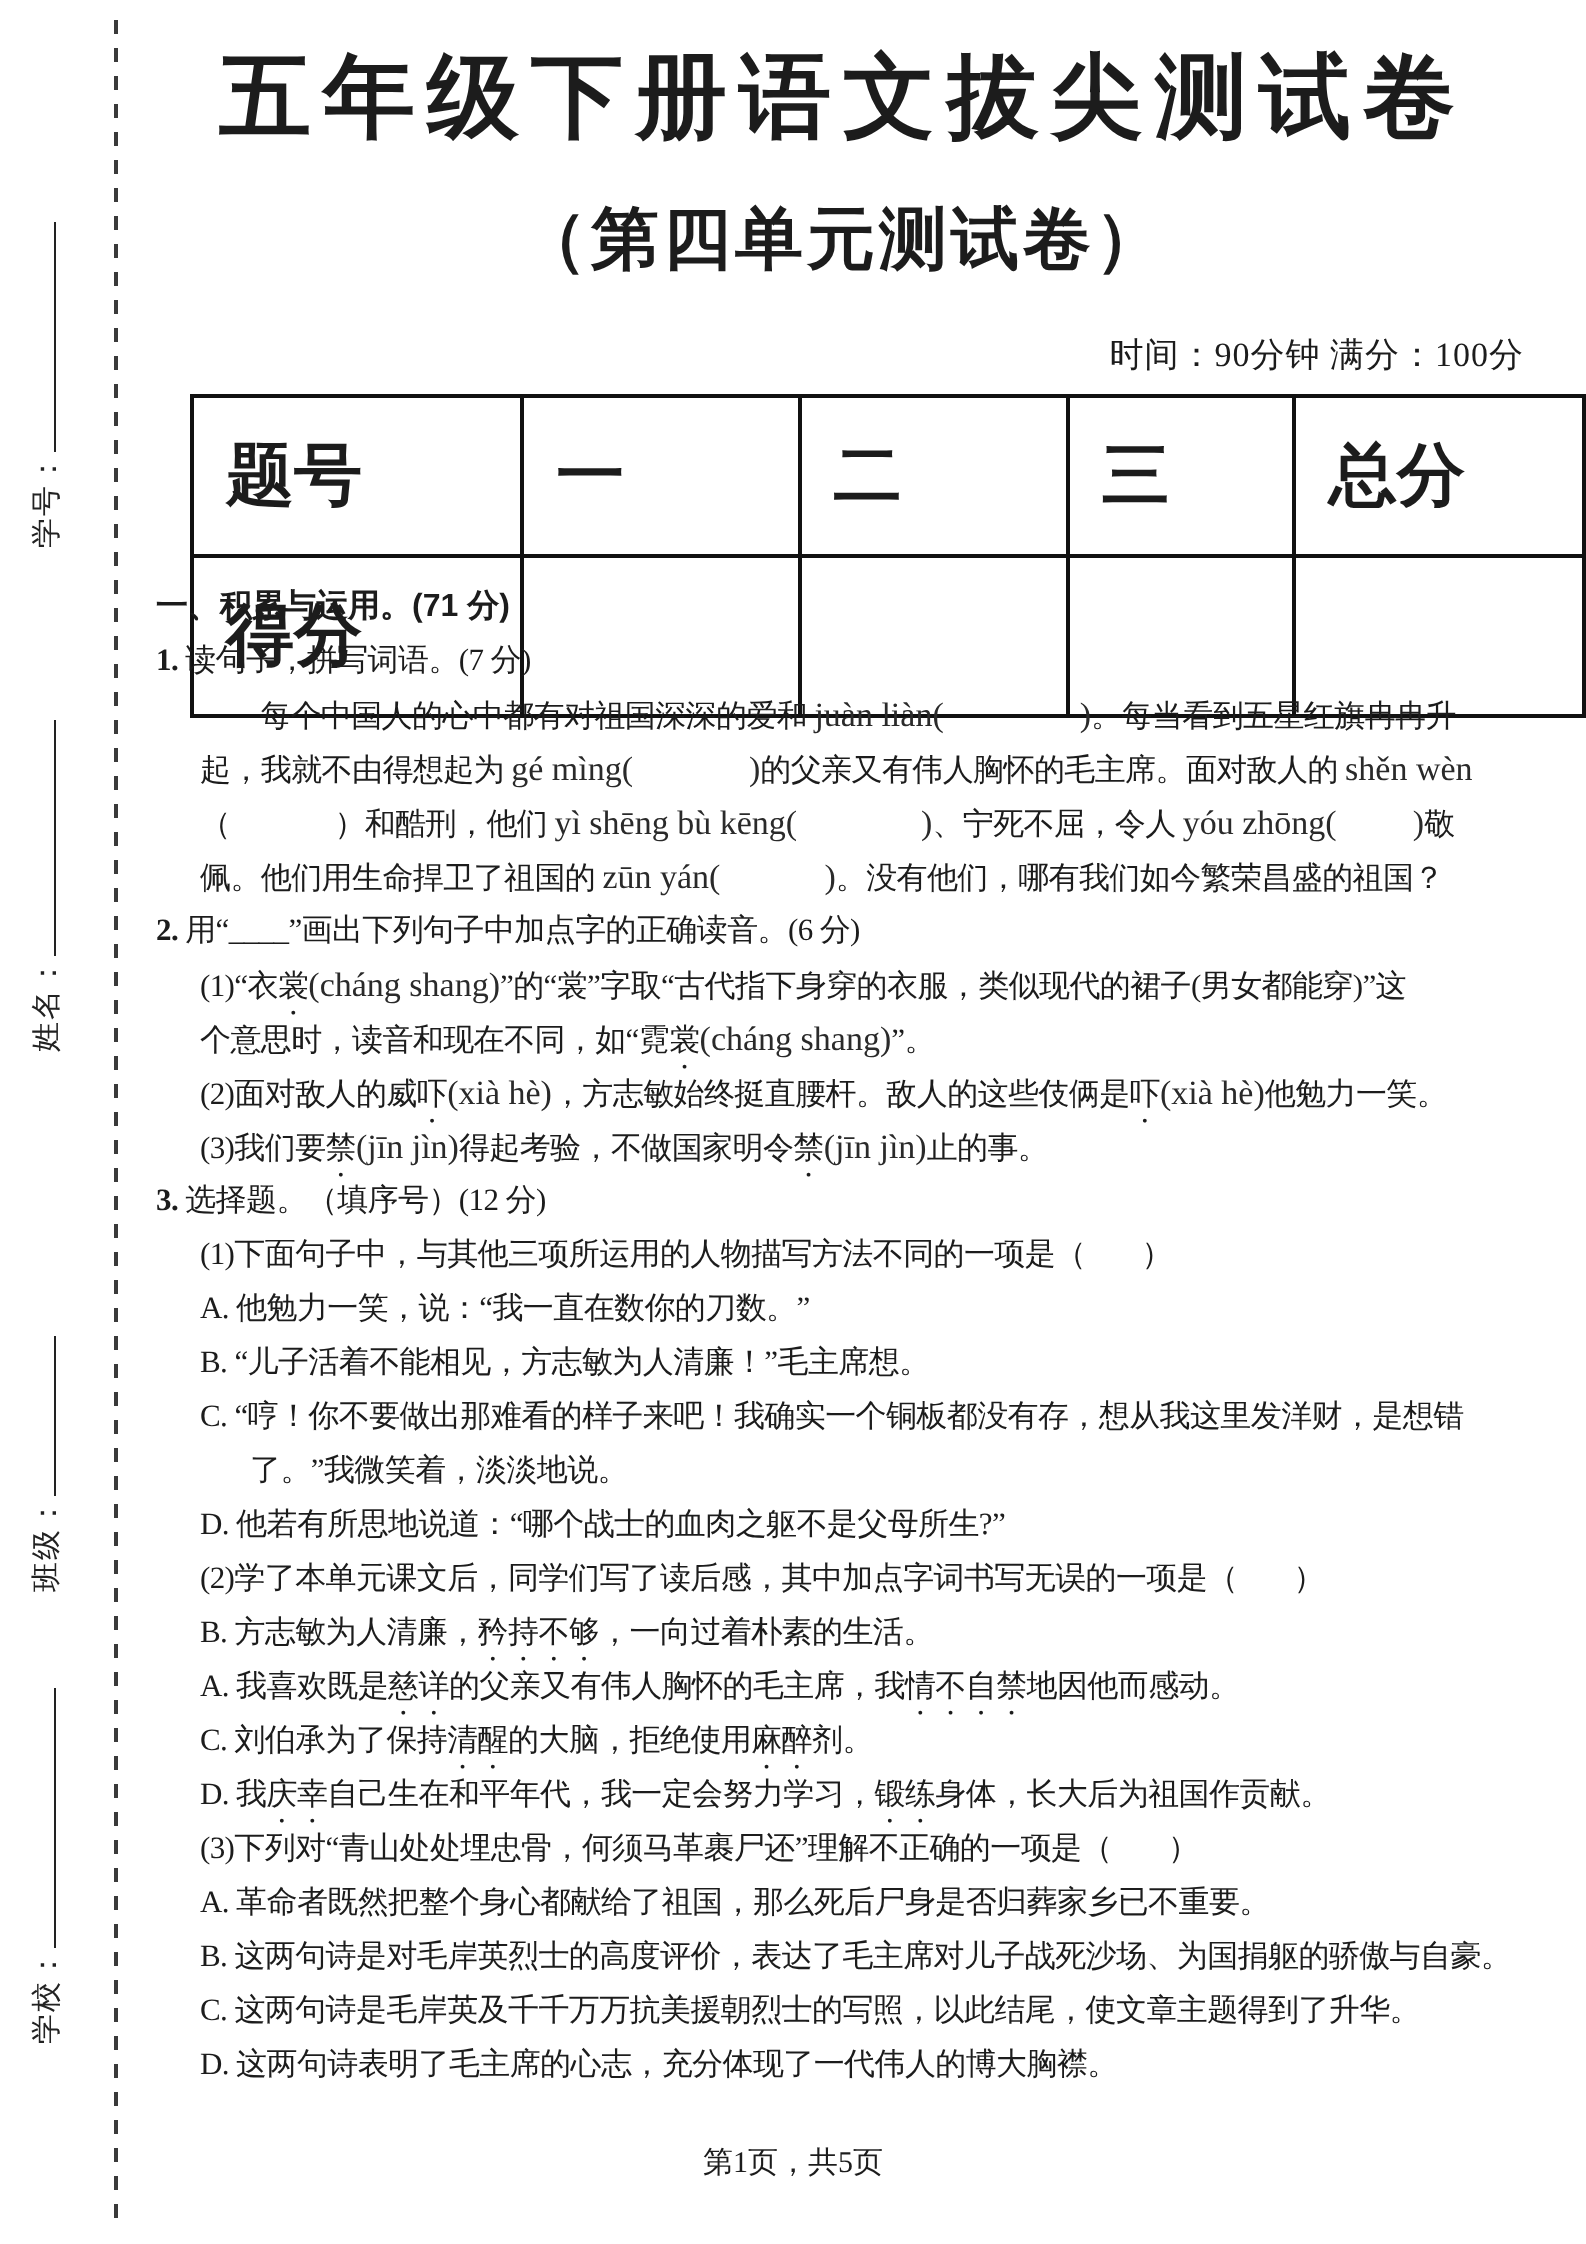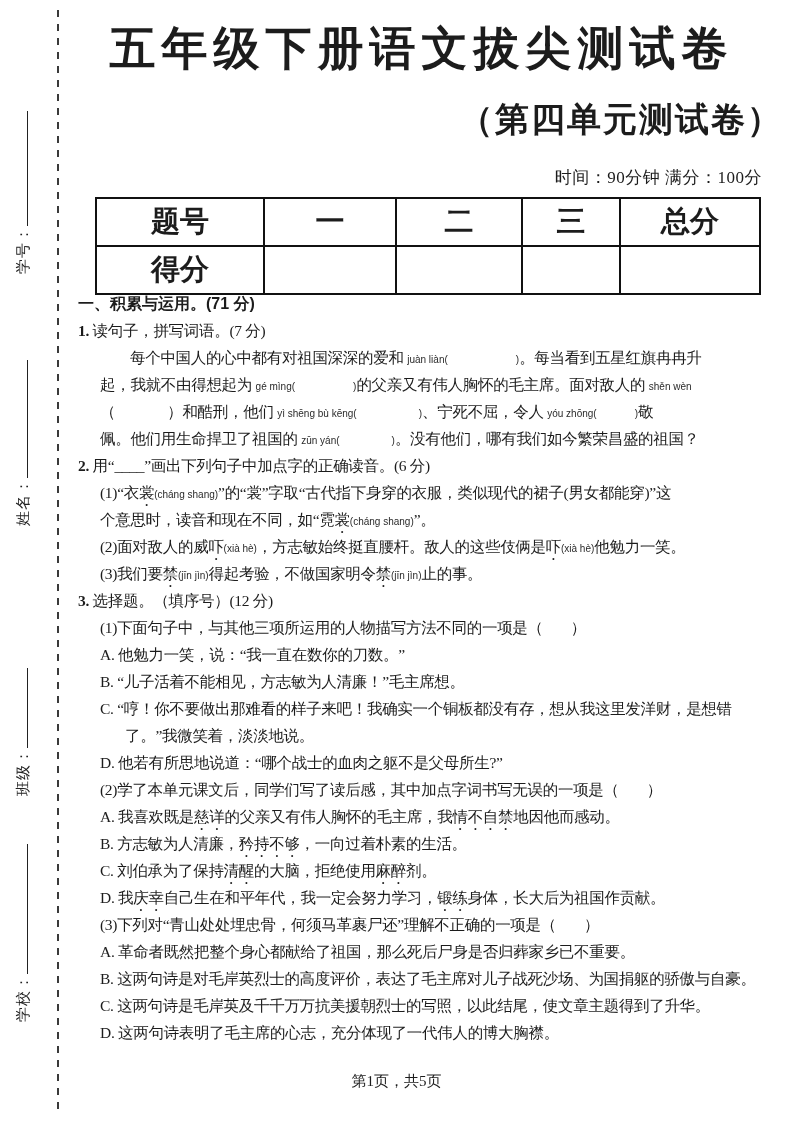--- a/index.html
+++ b/index.html
@@ -22,45 +22,45 @@
   .mf1 { left:14px; top:274px; }  .mf1 .fill { width:115px; }
   .mf2 { left:14px; top:526px; }  .mf2 .fill { width:118px; }
   .mf3 { left:14px; top:796px; }  .mf3 .fill { width:80px; }
   .mf4 { left:14px; top:1022px; } .mf4 .fill { width:130px; }
   
   .title {
     position:absolute; left:60px; right:10px; top:18px; text-align:center;
     font-size:46px; font-weight:bold; letter-spacing:6px;
   }
   .subtitle {
-    position:absolute; left:60px; right:10px; top:97px; text-align:right;
+    position:absolute; left:60px; right:10px; top:97px; text-align:center;
     font-size:34px; font-weight:bold; letter-spacing:2px;
   }
   .meta {
     position:absolute; top:166px; right:31px; font-size:17px; letter-spacing:.5px;padding-left:37px;
   }
   
   table.score {
     position:absolute; left:95px; top:197px; border-collapse:collapse; table-layout:fixed;
   }
   table.score td, table.score th {
-    border:2.5px solid #111; height:46px; text-align:center; vertical-align:middle;
-    font-size:29px; font-weight:bold; padding:0;
+    border:2.5px solid #111; height:46px; text-align:left; vertical-align:middle;
+    font-size:34px; font-weight:bold; padding:16px;
   }
   .cw0{width:166px}.cw1{width:130px}.cw2{width:124px}.cw3{width:96px}.cw4{width:138px}
   
   .body-lines { position:absolute; left:78px; top:290px; width:700px; }
   .line { height:27px; line-height:27px; white-space:nowrap; font-size:15.5px; letter-spacing:-0.3px; }
   .ind0 { margin-left:0; }
   .ind1 { margin-left:22px; }
   .ind2 { margin-left:52px; }
   .ind3 { margin-left:47px; }
   .hd { font-family:"Liberation Sans","DejaVu Sans",sans-serif; font-weight:bold; font-size:16px; letter-spacing:0; }
   .b  { font-weight:bold; }
-  .py { font-family:Liberation Sans, sans-serif; font-size:10px; letter-spacing:0; color:#2a2a2a; }
+  .py { font-family:Liberation Serif, serif; font-size:17px; letter-spacing:0; color:#2a2a2a; }
   .blank { display:inline-block; }
   .dot {
     -webkit-text-emphasis:filled dot #1c1c1c; -webkit-text-emphasis-position:under left;
     text-emphasis:filled dot #1c1c1c; text-emphasis-position:under left;
   }
   
   .footer { position:absolute; left:0; right:0; top:1072px; text-align:center; font-size:15px; }
 </style>
 </head>
 <body>
@@ -118,22 +118,22 @@
       <div class="line ind1"><span class="cn">(2)面对敌人的威</span><span class="dot">吓</span><span class="py">(xià  hè)</span><span class="cn">，方志敏始终挺直腰杆。敌人的这些伎俩是</span><span class="dot">吓</span><span class="py">(xià  hè)</span><span class="cn">他勉力一笑。</span></div>
       <div class="line ind1"><span class="cn">(3)我们要</span><span class="dot">禁</span><span class="py">(jīn  jìn)</span><span class="cn">得起考验，不做国家明令</span><span class="dot">禁</span><span class="py">(jīn  jìn)</span><span class="cn">止的事。</span></div>
       <div class="line ind0"><span class="b">3. </span><span class="cn">选择题。（填序号）(12 分)</span></div>
       <div class="line ind1"><span class="cn">(1)下面句子中，与其他三项所运用的人物描写方法不同的一项是（</span><span class="blank" style="width: 28px;"></span><span class="cn">）</span></div>
       <div class="line ind1"><span class="cn">A. 他勉力一笑，说：“我一直在数你的刀数。”</span></div>
       <div class="line ind1"><span class="cn">B. “儿子活着不能相见，方志敏为人清廉！”毛主席想。</span></div>
       <div class="line ind1"><span class="cn">C. “哼！你不要做出那难看的样子来吧！我确实一个铜板都没有存，想从我这里发洋财，是想错</span></div>
       <div class="line ind3"><span class="cn">了。”我微笑着，淡淡地说。</span></div>
       <div class="line ind1"><span class="cn">D. 他若有所思地说道：“哪个战士的血肉之躯不是父母所生?”</span></div>
       <div class="line ind1"><span class="cn">(2)学了本单元课文后，同学们写了读后感，其中加点字词书写无误的一项是（</span><span class="blank" style="width: 28px;"></span><span class="cn">）</span></div>
+      <div class="line ind1"><span class="cn">B. 方志敏为人清廉，</span><span class="dot">矜持不够</span><span class="cn">，一向过着朴素的生活。</span></div>
       <div class="line ind1"><span class="cn">A. 我喜欢既是</span><span class="dot">慈详</span><span class="cn">的父亲又有伟人胸怀的毛主席，我</span><span class="dot">情不自禁</span><span class="cn">地因他而感动。</span></div>
-      <div class="line ind1"><span class="cn">B. 方志敏为人清廉，</span><span class="dot">矜持不够</span><span class="cn">，一向过着朴素的生活。</span></div>
       <div class="line ind1"><span class="cn">C. 刘伯承为了保持</span><span class="dot">清醒</span><span class="cn">的大脑，拒绝使用</span><span class="dot">麻醉</span><span class="cn">剂。</span></div>
       <div class="line ind1"><span class="cn">D. 我</span><span class="dot">庆幸</span><span class="cn">自己生在和平年代，我一定会努力学习，</span><span class="dot">锻练</span><span class="cn">身体，长大后为祖国作贡献。</span></div>
       <div class="line ind1"><span class="cn">(3)下列对“青山处处埋忠骨，何须马革裹尸还”理解不正确的一项是（</span><span class="blank" style="width: 28px;"></span><span class="cn">）</span></div>
       <div class="line ind1"><span class="cn">A. 革命者既然把整个身心都献给了祖国，那么死后尸身是否归葬家乡已不重要。</span></div>
       <div class="line ind1"><span class="cn">B. 这两句诗是对毛岸英烈士的高度评价，表达了毛主席对儿子战死沙场、为国捐躯的骄傲与自豪。</span></div>
       <div class="line ind1"><span class="cn">C. 这两句诗是毛岸英及千千万万抗美援朝烈士的写照，以此结尾，使文章主题得到了升华。</span></div>
       <div class="line ind1"><span class="cn">D. 这两句诗表明了毛主席的心志，充分体现了一代伟人的博大胸襟。</span></div>
     </div>
 
   <div class="footer">第1页，共5页</div>

